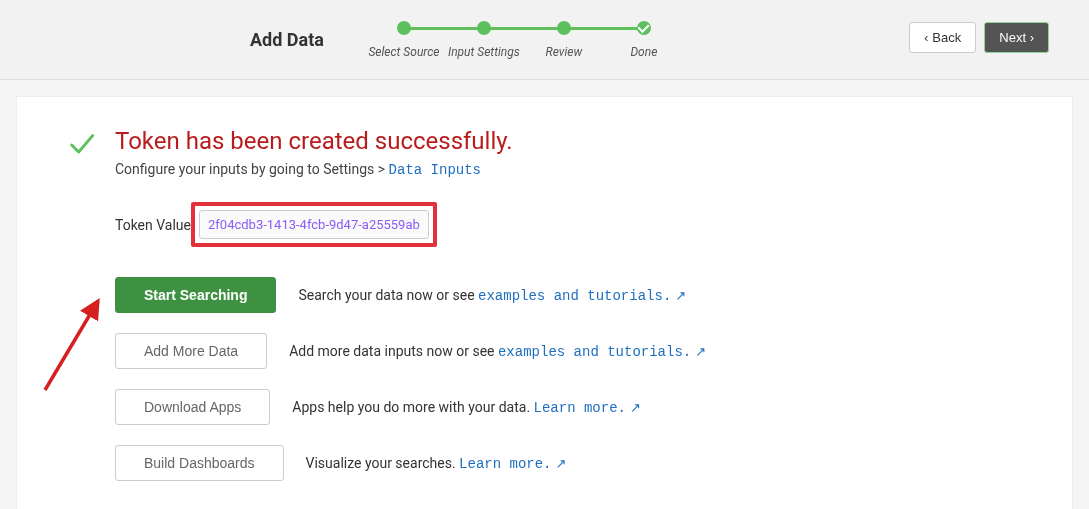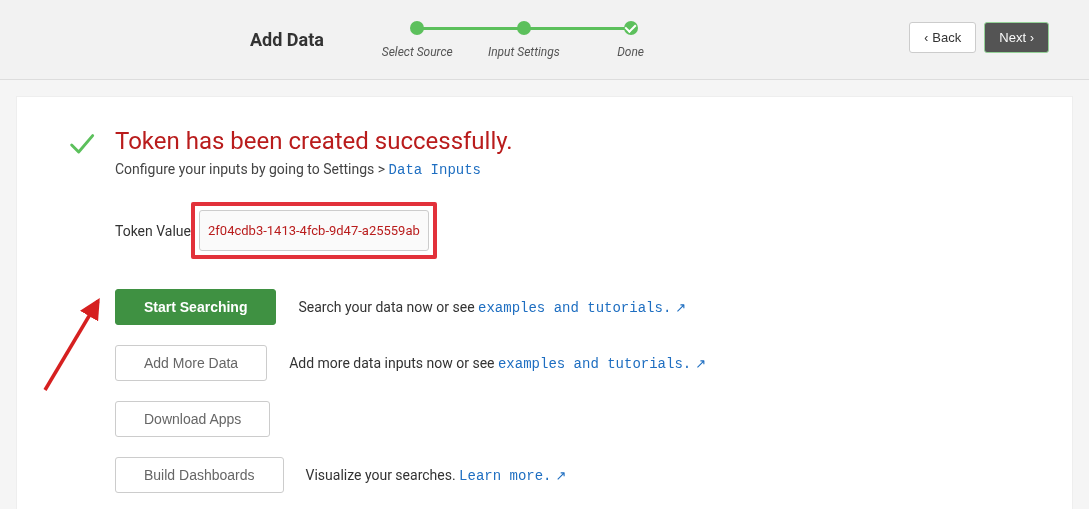--- a/index.html
+++ b/index.html
@@ -149,25 +149,25 @@
     margin-bottom: 30px;
   }
   .token-label { font-size: 14px; color: #333; }
   .token-box {
     border: 4px solid #e2313a;
     padding: 4px;
     border-radius: 2px;
   }
   .token-input {
     width: 230px;
-    padding: 12px 8px;
+    padding: 6px 8px;
     border: 1px solid #ccc;
     border-radius: 3px;
     font-size: 13px;
-    color: #b91c1c;
+    color: #8b5cf6;
     background: #fafafa;
     font-family: inherit;
   }
   .action-row {
     display: flex;
     align-items: center;
     gap: 22px;
     margin-bottom: 20px;
   }
   .action-btn {
@@ -218,20 +218,25 @@
     <div class="stepper">
       <div class="step">
         <div class="step-dot"></div>
         <div class="step-bar"></div>
         <div class="step-label">Select Source</div>
       </div>
       <div class="step">
         <div class="step-dot"></div>
         <div class="step-bar"></div>
         <div class="step-label">Input Settings</div>
+      </div>
+      <div class="step">
+        <div class="step-dot"></div>
+        <div class="step-bar"></div>
+        <div class="step-label">Review</div>
       </div>
       <div class="step">
         <div class="step-dot checked"></div>
         <div class="step-label">Done</div>
       </div>
     </div>
   </div>
   <div class="nav-buttons">
     <button class="btn">
       <span class="chevron">‹</span>
@@ -273,20 +278,23 @@
 
       <div class="action-row">
         <button class="action-btn">Add More Data</button>
         <div class="action-desc">
           <span>Add more data inputs now or see </span><a class="link">examples and tutorials.</a><span class="ext-icon">↗</span>
         </div>
       </div>
 
       <div class="action-row">
         <button class="action-btn">Download Apps</button>
+        <div class="action-desc">
+          <span>Apps help you do more with your data. </span><a class="link">Learn more.</a><span class="ext-icon">↗</span>
+        </div>
       </div>
 
       <div class="action-row">
         <button class="action-btn">Build Dashboards</button>
         <div class="action-desc">
           <span>Visualize your searches. </span><a class="link">Learn more.</a><span class="ext-icon">↗</span>
         </div>
       </div>
 
     </div>

